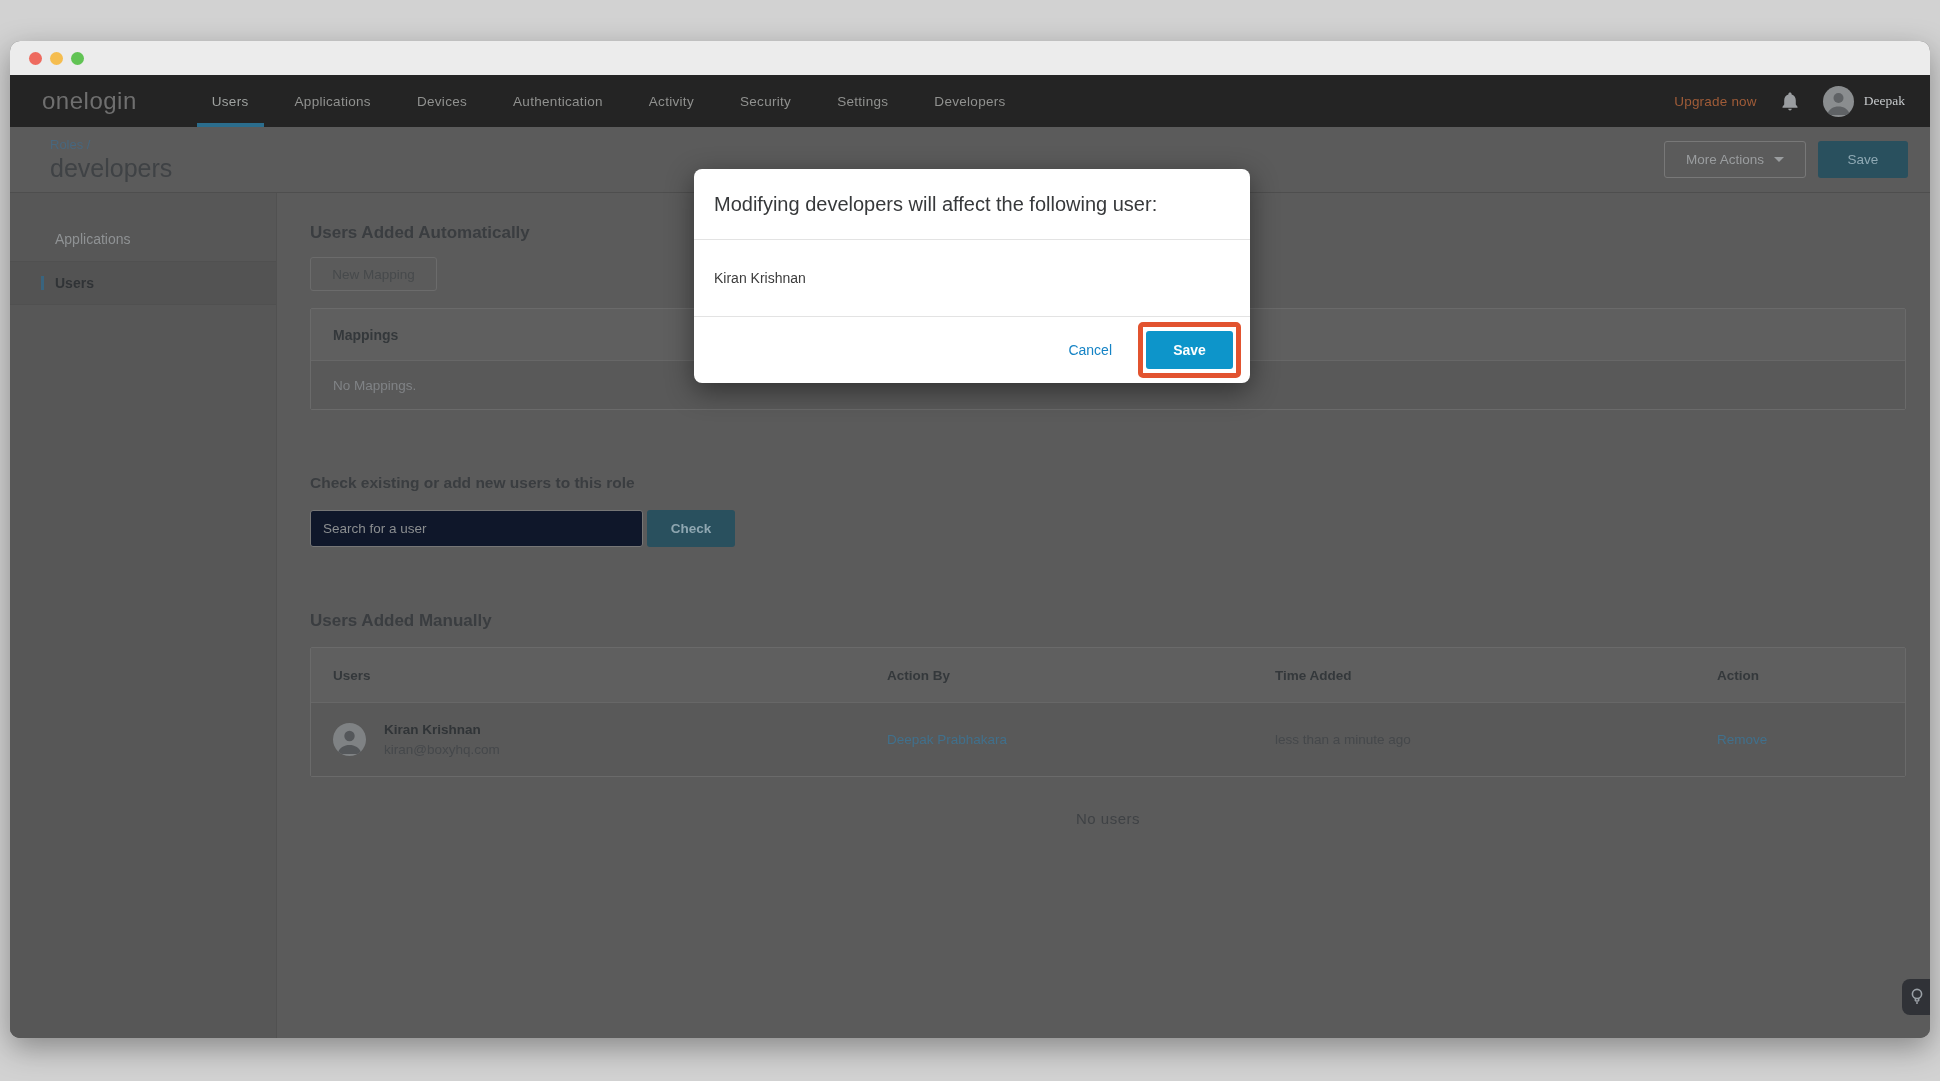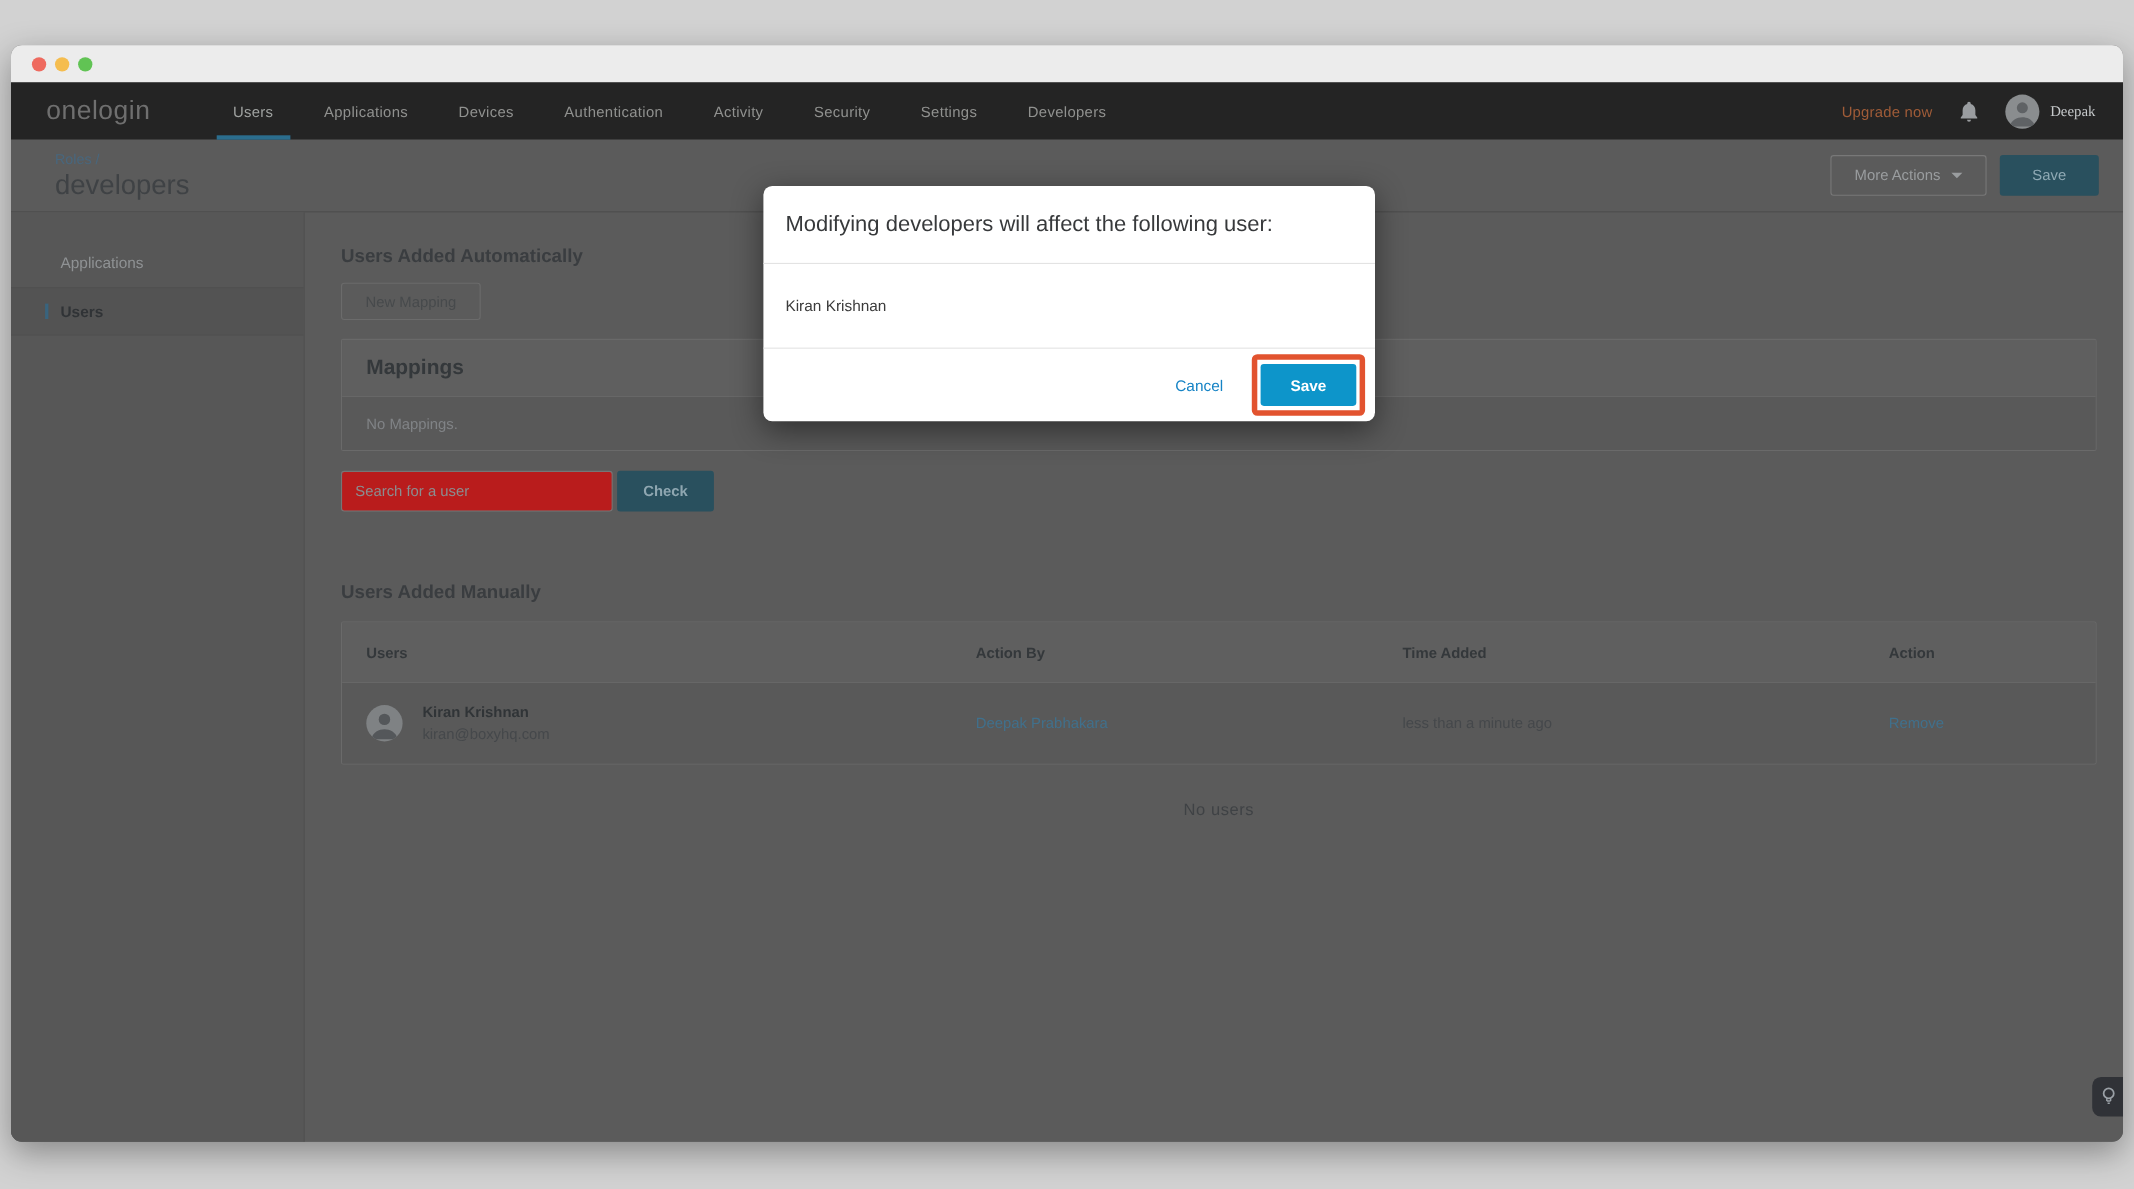--- a/index.html
+++ b/index.html
@@ -104,31 +104,31 @@
   .btn-new-mapping {
     margin-top:14px; width:127px; height:34px; background:transparent;
     border:1px solid #6b6b6b; border-radius:3px; color:#474a4c; font-size:13.5px;
     cursor:pointer;
   }
 
   .panel { border:1px solid #6a6a6a; border-radius:2px; margin-top:17px; }
   .panel-head {
     height:52px; display:flex; align-items:center; padding-left:22px;
     background:#5f5f5f; border-bottom:1px solid #676767;
-    font-size:19px; font-weight:bold; color:#34383b;
+    font-size:14px; font-weight:bold; color:#34383b;
   }
   .panel-empty {
     height:48px; display:flex; align-items:center; padding-left:22px;
     font-size:13.5px; color:#808386; background:#595959;
   }
 
   .h-check { margin-top:64px; font-size:15.5px; }
   .search-row { margin-top:18px; display:flex; align-items:center; gap:4px; }
   .search-input {
-    width:247px; height:37px; background:#b91c1c; border:1px solid #767676;
+    width:333px; height:37px; background:#0f172a; border:1px solid #767676;
     border-radius:3px; padding:0 12px; font-size:13.5px; color:#b7babc;
     font-family:"Liberation Sans", sans-serif;
   }
   .search-input::placeholder { color:#8b8e90; }
   .btn-check {
     width:88px; height:37px; background:var(--dim-teal-button); border:none;
     border-radius:3px; color:#8fa7b1; font-size:13.5px; font-weight:bold; cursor:pointer;
   }
 
   .h-manual { margin-top:64px; }
@@ -253,20 +253,21 @@
       <div class="content">
 
         <div class="section-heading h-auto">Users Added Automatically</div>
         <button class="btn-new-mapping">New Mapping</button>
 
         <div class="panel">
           <div class="panel-head">Mappings</div>
           <div class="panel-empty">No Mappings.</div>
         </div>
 
+        <div class="section-heading h-check">Check existing or add new users to this role</div>
         <div class="search-row">
           <input class="search-input" type="text" placeholder="Search for a user" style="">
           <button class="btn-check">Check</button>
         </div>
 
         <div class="section-heading h-manual">Users Added Manually</div>
         <div class="panel user-table">
           <div class="tr thead">
             <div>Users</div>
             <div>Action By</div>

